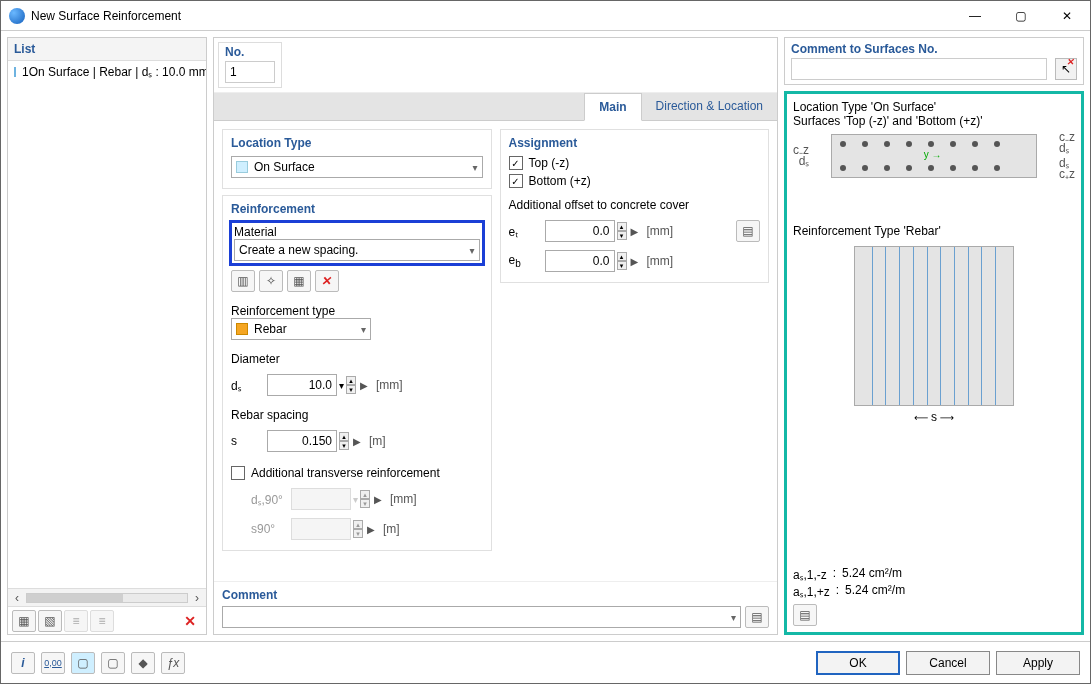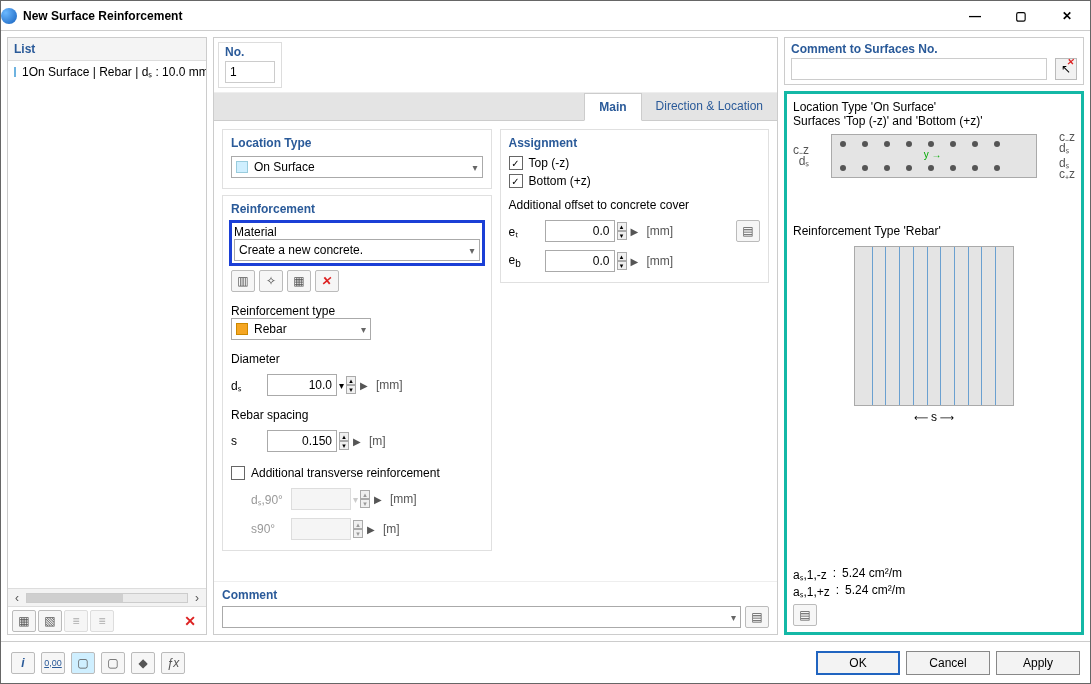--- a/index.html
+++ b/index.html
@@ -1,18 +1,18 @@
 <!DOCTYPE html>
 <html><head>
 <meta charset="utf-8">
 <style>
 * { box-sizing: border-box; font-family: "Segoe UI", Tahoma, sans-serif; font-size: 12px; }
 body { margin: 0; background: #fff; color: #000; }
 .window { width: 1091px; height: 684px; border: 1px solid #666; display: flex; flex-direction: column; }
-.titlebar { height: 30px; display: flex; align-items: center; border-bottom: 1px solid #ccc; font-weight: bold; }
+.titlebar { height: 30px; display: flex; align-items: center; padding-left: 8px; border-bottom: 1px solid #ccc; }
 .titlebar .icon { width: 16px; height: 16px; background: radial-gradient(circle at 30% 30%, #6ab8ff, #1560bd); border-radius: 50%; margin-right: 6px; }
 .titlebar .title { flex: 1; }
 .winbtns { display: flex; }
 .winbtn { width: 46px; height: 30px; display: flex; align-items: center; justify-content: center; }
 
 .content { flex: 1; display: flex; flex-direction: column; padding: 6px; gap: 6px; }
 .upper { flex: 1; display: flex; gap: 6px; min-height: 0; }
 .leftpane { width: 200px; display: flex; flex-direction: column; border: 1px solid #ccc; }
 .leftpane .hdr { background: #f4f4f4; padding: 4px 6px; font-weight: 600; color: #2a5a99; border-bottom: 1px solid #ddd; }
 .leftpane .list { flex: 1; overflow: auto; background: #fff; }
@@ -152,21 +152,21 @@
          <span>On Surface</span>
          <span class="dd">▾</span>
         </div>
        </div>
 
        <div class="group">
         <div class="gtitle">Reinforcement</div>
         <div class="highlight">
          <div style="">Material</div>
          <div class="dropdown">
-          <span>Create a new concrete.</span>
+          <span>Create a new spacing.</span>
           <span class="dd">▾</span>
          </div>
         </div>
         <div class="iconstrip">
          <div class="toolbtn">▥</div>
          <div class="toolbtn">✧</div>
          <div class="toolbtn">▦</div>
          <div class="toolbtn">
                       <span class="redx">✕</span>
                     </div>

